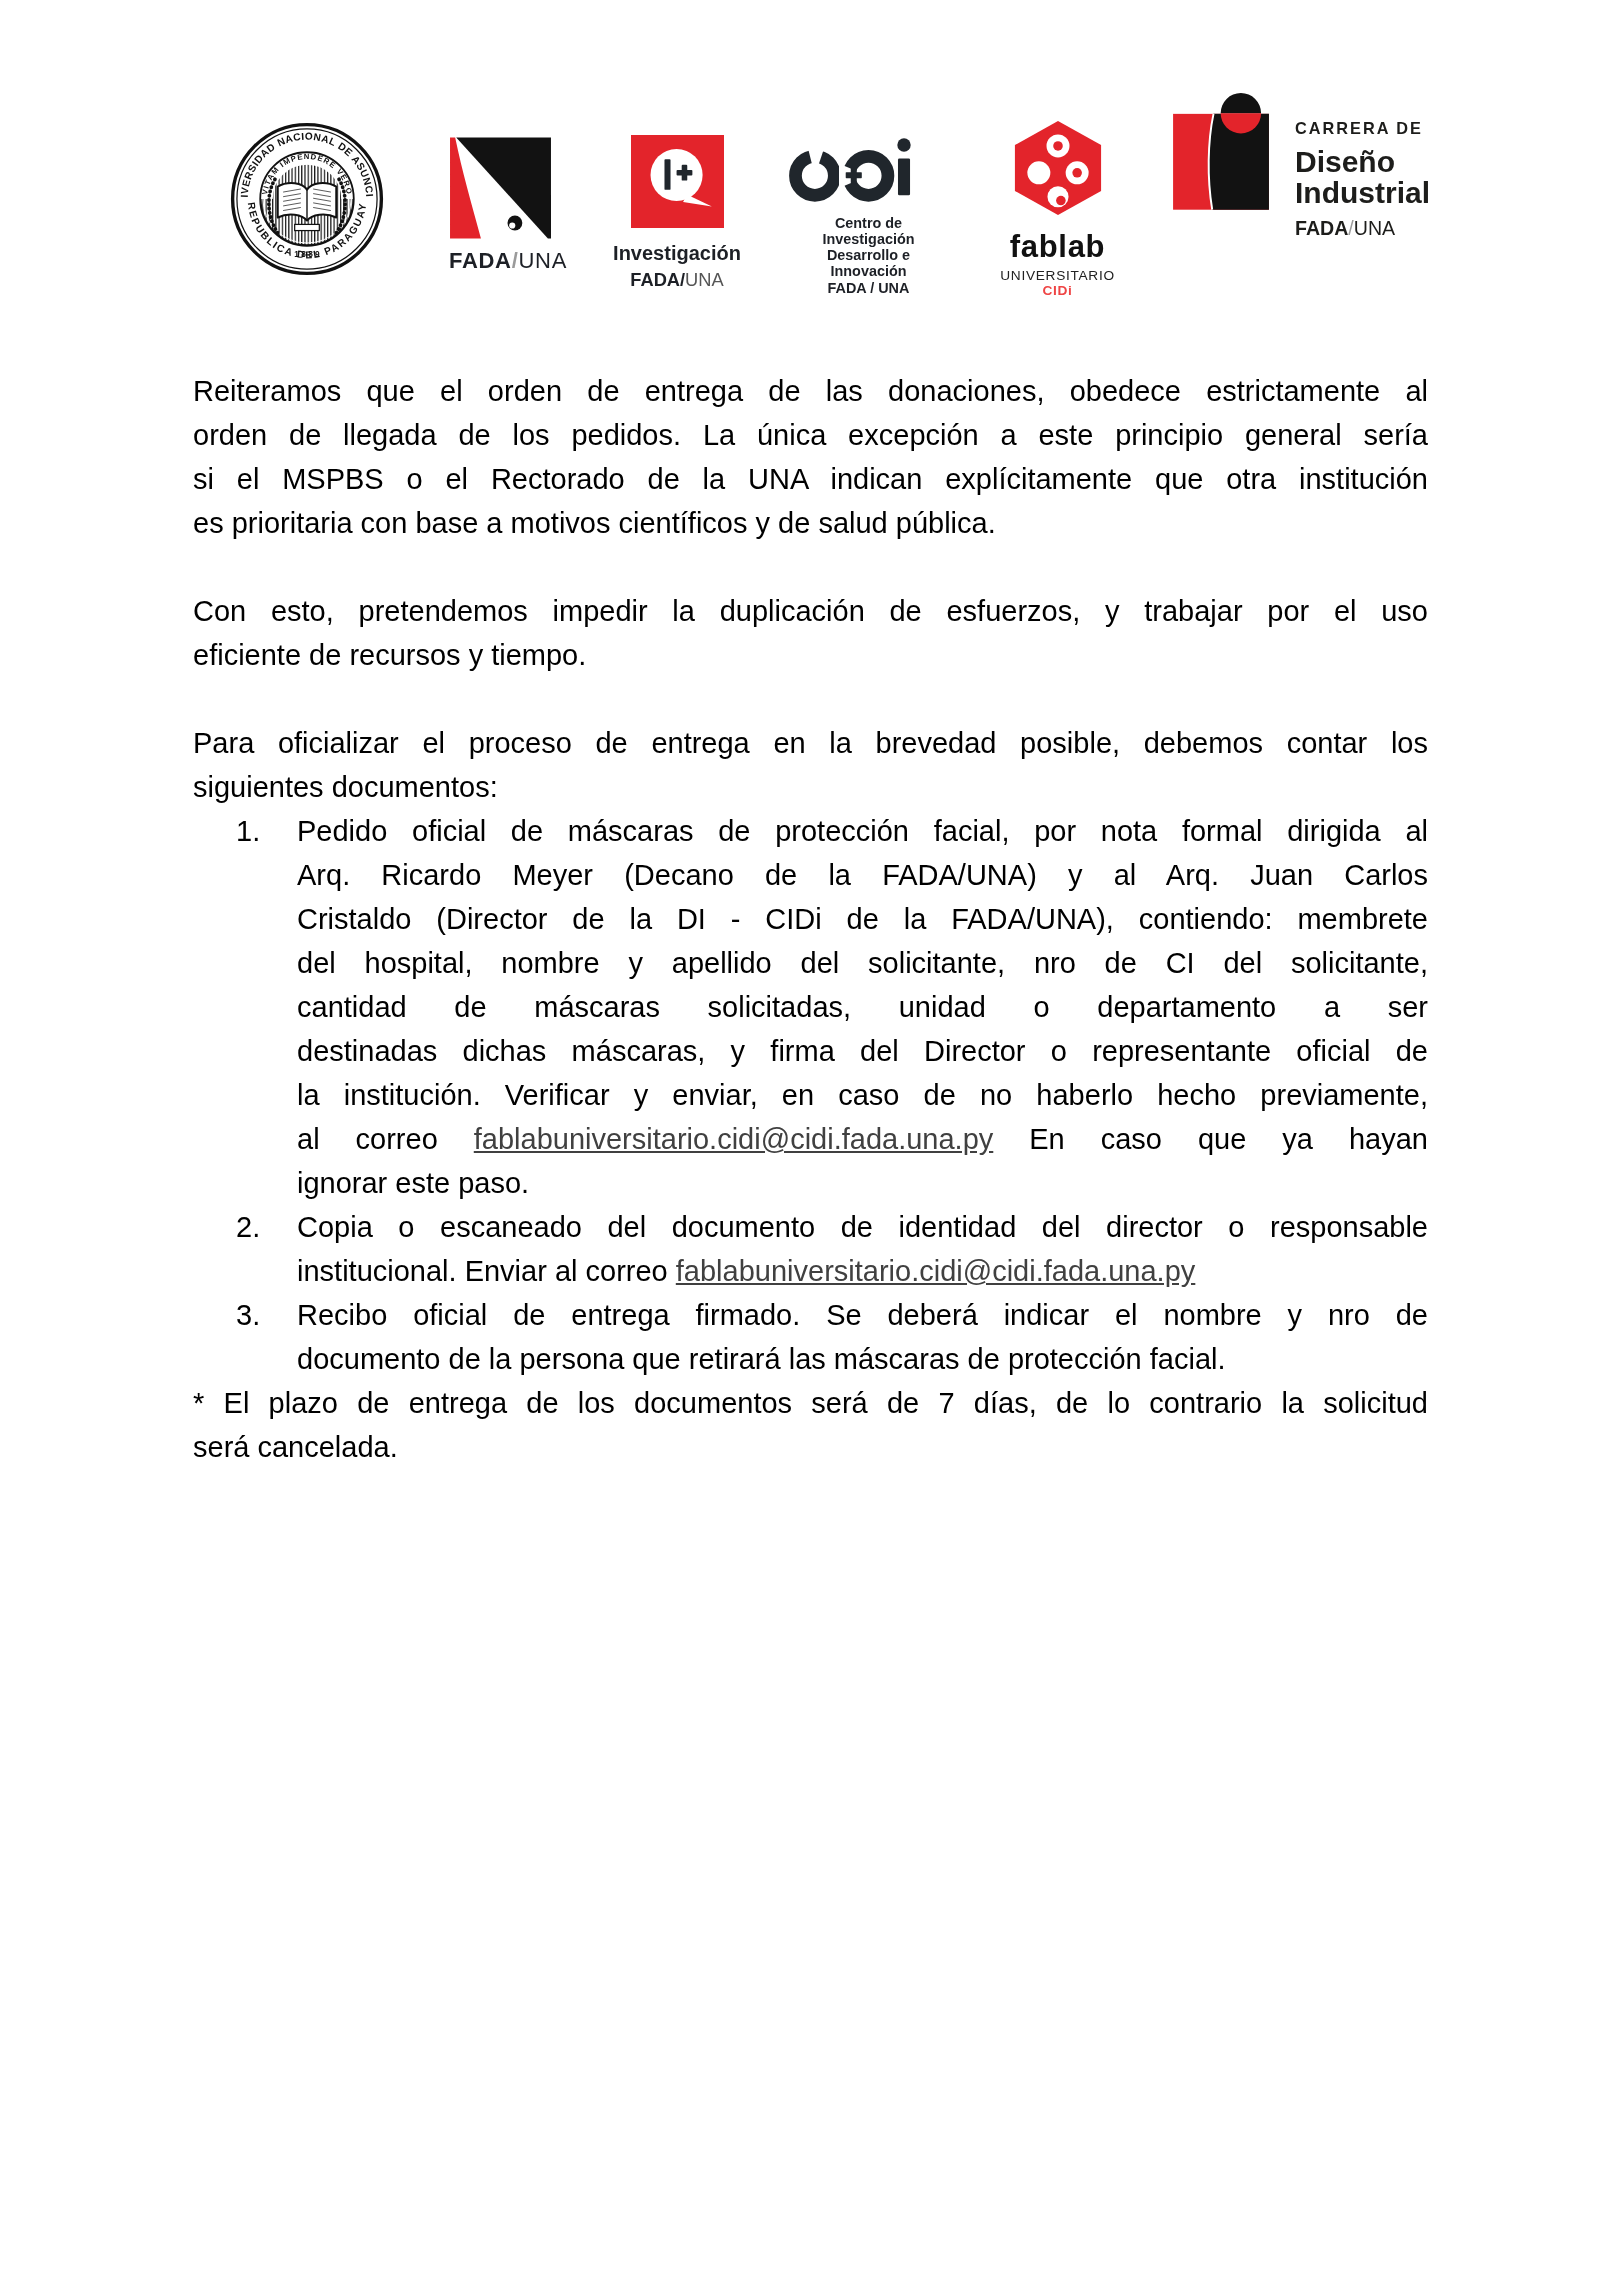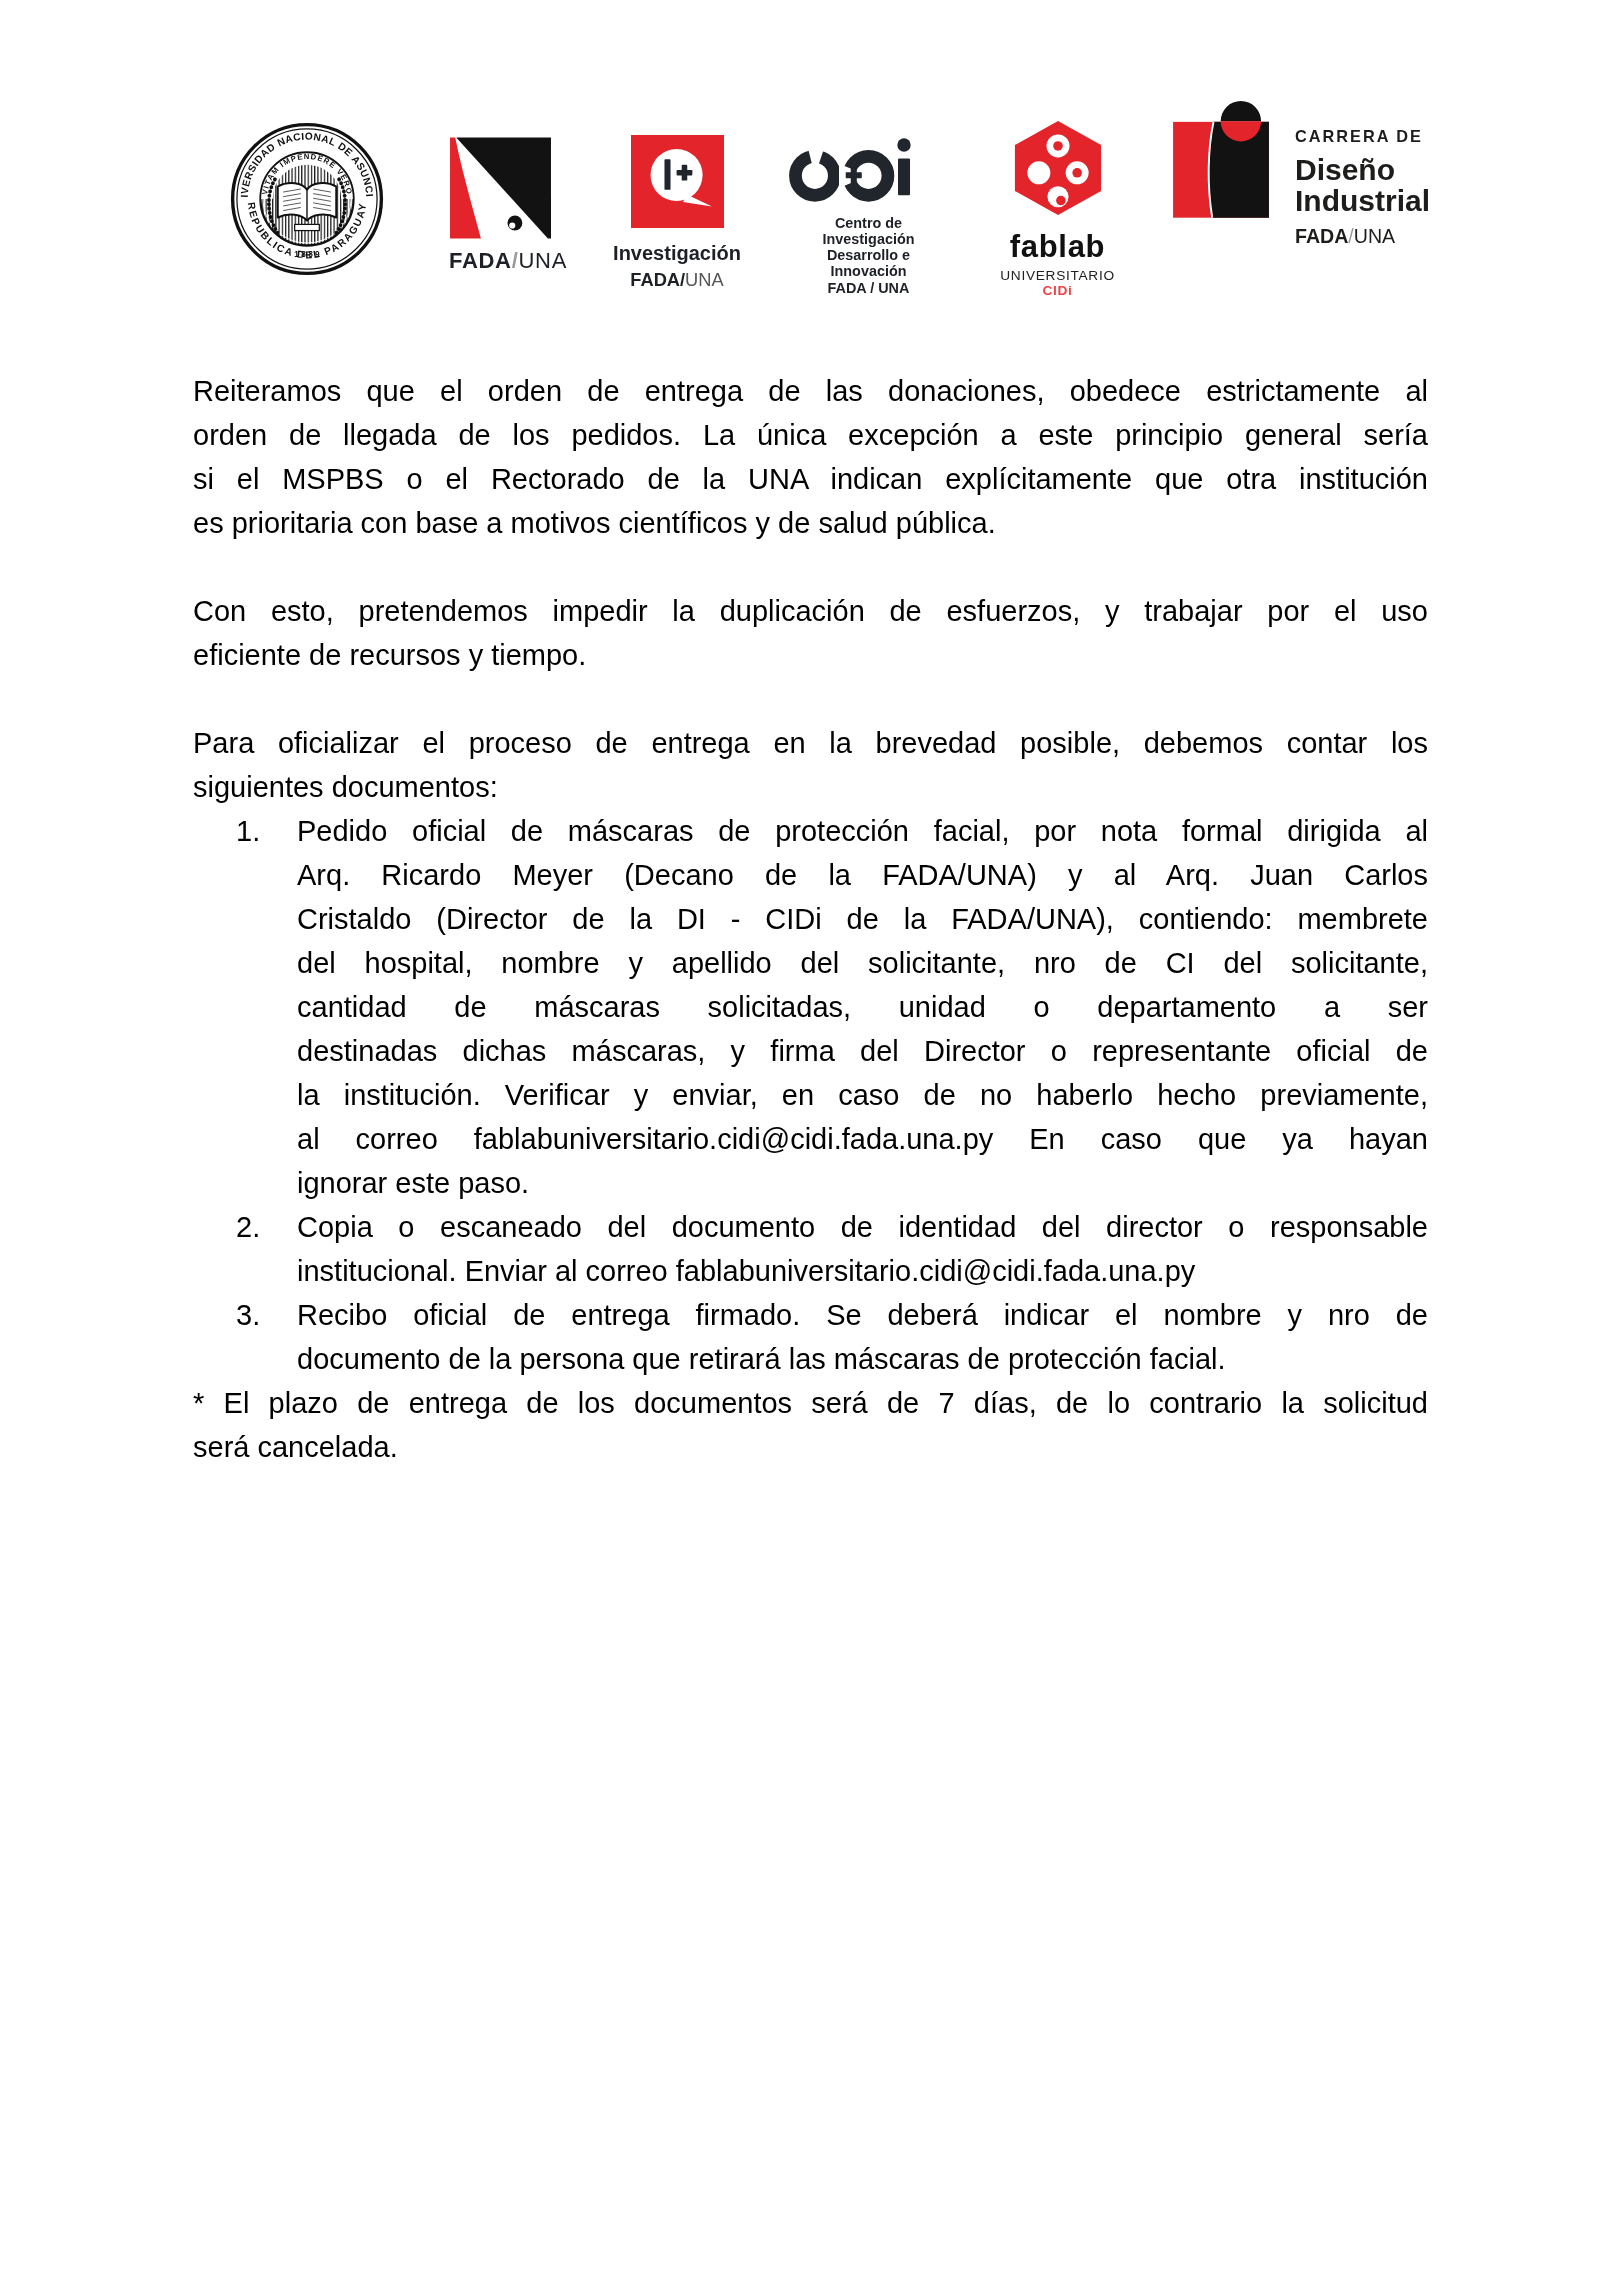--- a/index.html
+++ b/index.html
@@ -26,21 +26,21 @@
   
   .doc-body{position:absolute;left:193px;top:369px;width:1235px;
             font-size:29px;font-weight:300;color:#000;}
   .block{margin:0 0 44px 0;}
   .block.tight{margin-bottom:0;}
   .block.li{position:relative;padding-left:104px;margin-bottom:0;}
   .block.gaptop{margin-top:0;}
   .num{position:absolute;left:43px;top:0;line-height:44px;}
   .line{line-height:44px;text-align:justify;text-align-last:justify;}
   .line.last{text-align-last:left;}
-  a.link{color:#000000;cursor:pointer;}
+  a.link{color:#404040;text-decoration:underline;cursor:pointer;}
 </style>
 </head>
 <body>
 
 <div class="page">
 
   <div class="logo" style="left:230px;top:122px;width:154px;height:154px;">
     <svg width="154" height="154" viewBox="0 0 100 100">
       <defs>
         <pattern id="hatch" width="2.1" height="4" patternUnits="userSpaceOnUse">
@@ -141,21 +141,21 @@
       <circle cx="27" cy="55" r="12" fill="#fff"></circle>
       <circle cx="67" cy="55" r="12" fill="#fff"></circle>
         <circle cx="67" cy="55" r="5" fill="#e3242b"></circle>
       <circle cx="47" cy="80" r="11" fill="#fff"></circle>
         <circle cx="50" cy="84" r="5" fill="#e3242b"></circle>
     </svg>
     <div class="cap fab-word">fablab</div>
     <div class="cap fab-sub"><span>UNIVERSITARIO </span><span class="red b">CIDi</span></div>
   </div>
 
-  <div class="logo" style="left:1173px;top:101px;width:275px;height:118px;">
+  <div class="logo" style="left:1173px;top:93px;width:275px;height:118px;">
     <svg width="96" height="118" viewBox="0 0 147 181" style="position:absolute;left:0;top:0;">
       <rect x="0" y="32" width="147" height="147" fill="#e3242b"></rect>
       <path d="M 62,32 C 53,75 52,130 60,179 L 147,179 L 147,32 Z" fill="#121212"></path>
       <path d="M 62,32 C 53,75 52,130 60,179" fill="none" stroke="#fff" stroke-width="3"></path>
       <path d="M 73,31 A 31,31 0 0 1 135,31 Z" fill="#121212"></path>
       <path d="M 73,31 A 31,31 0 0 0 135,31 Z" fill="#e3242b"></path>
     </svg>
     <div class="di-text">
       <div class="di-kicker">CARRERA DE</div>
       <div class="di-name">

